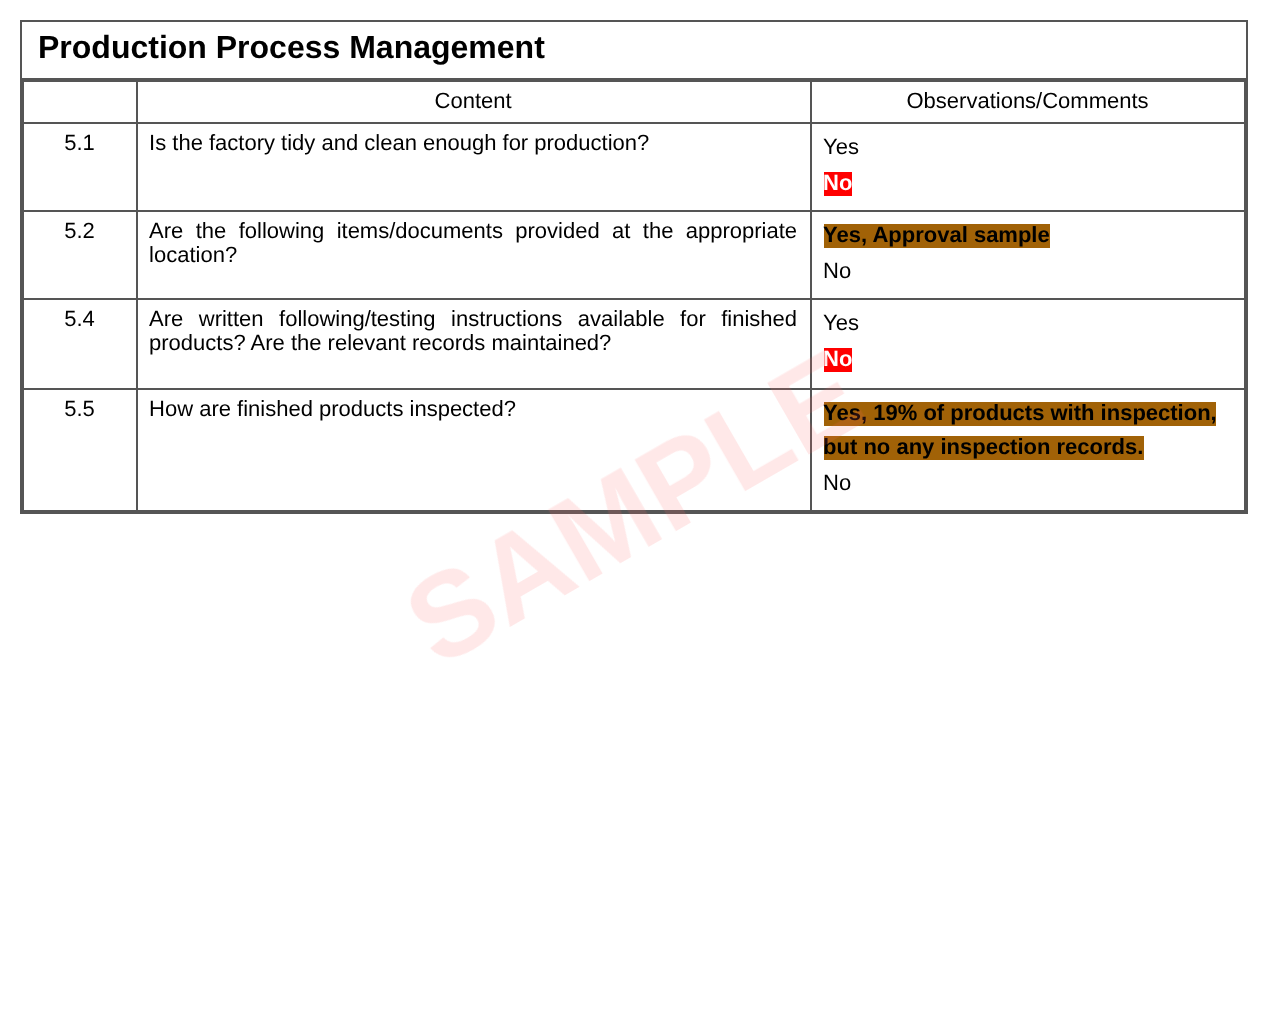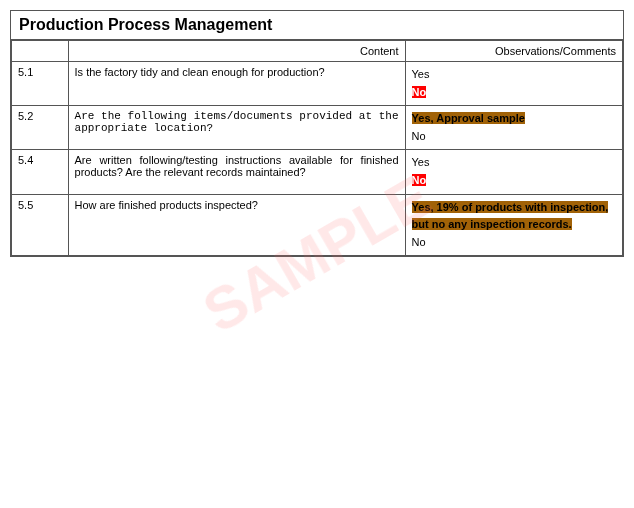--- a/index.html
+++ b/index.html
@@ -27,25 +27,25 @@
       border-collapse: collapse;
     }
     th, td {
       border: 1px solid #555;
       padding: 4px 6px;
       vertical-align: top;
     }
     th {
       background: #fff;
       font-weight: normal;
-      text-align: right;
+      text-align: center;
     }
     .col-num {
       width: 52px;
-      text-align: left;
+      text-align: center;
     }
     .col-content {
       width: 310px;
     }
     .col-obs {
       width: 200px;
     }
     .highlight-green {
       background-color: #a16207;
       color: #000;
@@ -88,21 +88,21 @@
       </tr>
     </thead>
     <tbody id="table-body">
     <tr>
           <td class="col-num">5.1</td>
           <td class="col-content" style="text-align: justify;">Is the factory tidy and clean enough for production?</td>
           <td class="col-obs obs-block"><span>Yes</span><br><span class="highlight-red">No</span></td>
         </tr>
         <tr>
           <td class="col-num">5.2</td>
-          <td class="col-content" style="text-align: justify; font-family: Liberation Mono, monospace;">Are the following items/documents provided at the appropriate location?</td>
+          <td class="col-content" style="text-align: justify;">Are the following items/documents provided at the appropriate location?</td>
           <td class="col-obs obs-block"><span class="highlight-green">Yes, Approval sample</span><br><span>No</span></td>
         </tr>
         <tr>
           <td class="col-num">5.4</td>
           <td class="col-content" style="text-align: justify;">Are written following/testing instructions available for finished products? Are the relevant records maintained?</td>
           <td class="col-obs obs-block"><span>Yes</span><br><span class="highlight-red">No</span></td>
         </tr>
         <tr>
           <td class="col-num">5.5</td>
           <td class="col-content" style="text-align: justify;">How are finished products inspected?</td>

